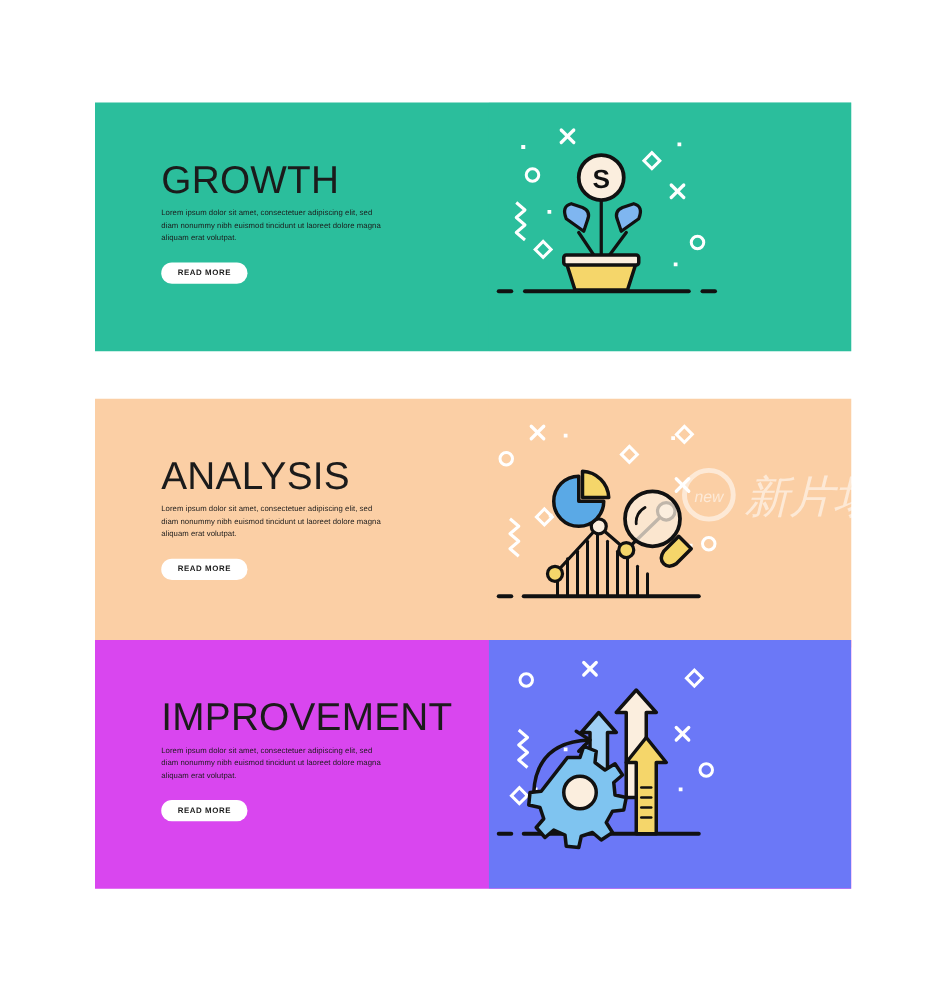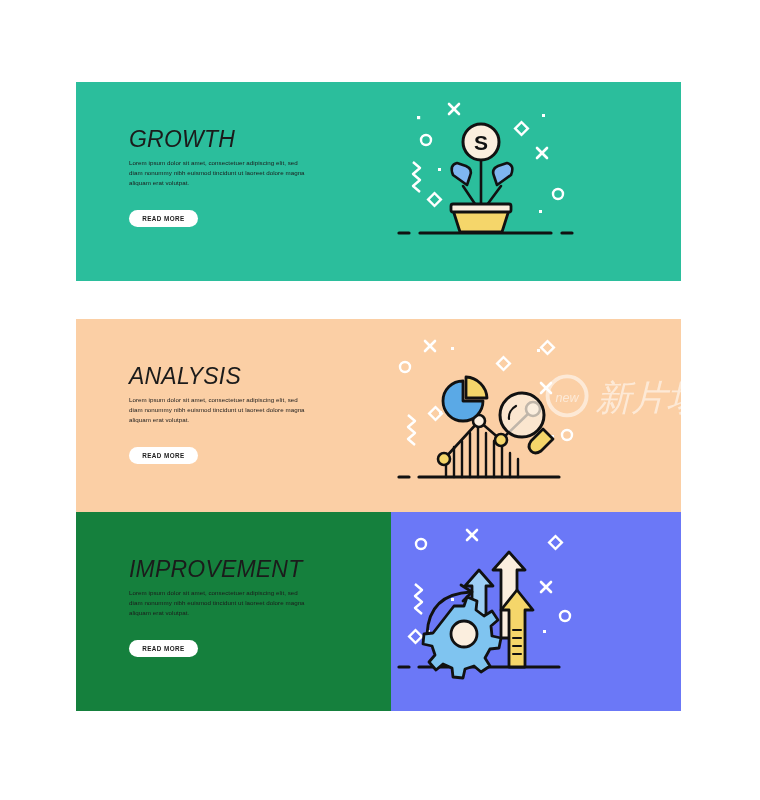--- a/index.html
+++ b/index.html
@@ -22,28 +22,27 @@
   #banner-analysis{top:292px;margin-top:27px;}
   #banner-improvement{top:512px;}
 
   .banner-text{
     position:absolute;
     left:53px;
     top:46px;
     width:240px;
   }
   .banner-title{
-    font-size:23px;
+    font-size:31px;
     font-weight:400;
     letter-spacing:.2px;
     color:#1b1b1b;
     margin:0 0 7px 0;
     line-height:1;
     font-family:"Liberation Sans", sans-serif;
-    font-style:italic;
   }
   .banner-desc{
     font-size:6.2px;
     line-height:1.62;
     color:#1b1b1b;
     margin:0;
     width:183px;
     letter-spacing:.05px;
   }
   .read-more{
@@ -198,21 +197,21 @@
         </g>
       </svg>
     </div>
     <div class="banner-text">
       <h2 class="banner-title">ANALYSIS</h2>
       <p class="banner-desc">Lorem ipsum dolor sit amet, consectetuer adipiscing elit, sed diam nonummy nibh euismod tincidunt ut laoreet dolore magna aliquam erat volutpat.</p>
     </div>
     <button class="read-more">READ MORE</button>
   </section>
 
-  <section class="banner" id="banner-improvement" style="background: #15803d;">
+  <section class="banner" id="banner-improvement" style="background: #d946ef;">
     <div class="art">
       <svg viewBox="0 0 290 199" xmlns="http://www.w3.org/2000/svg">
         <rect x="0" y="0" width="290" height="199" fill="#6b78f7"></rect>
         <g fill="#ffffff">
           <rect x="60" y="86" width="3" height="3"></rect>
           <rect x="36" y="118" width="3" height="3"></rect>
           <rect x="152" y="118" width="3" height="3"></rect>
           <circle cx="30" cy="32" r="5" fill="none" stroke="#ffffff" stroke-width="2.4"></circle>
           <circle cx="174" cy="104" r="5" fill="none" stroke="#ffffff" stroke-width="2.4"></circle>
           <g stroke="#ffffff" stroke-width="2.6" stroke-linecap="round">

